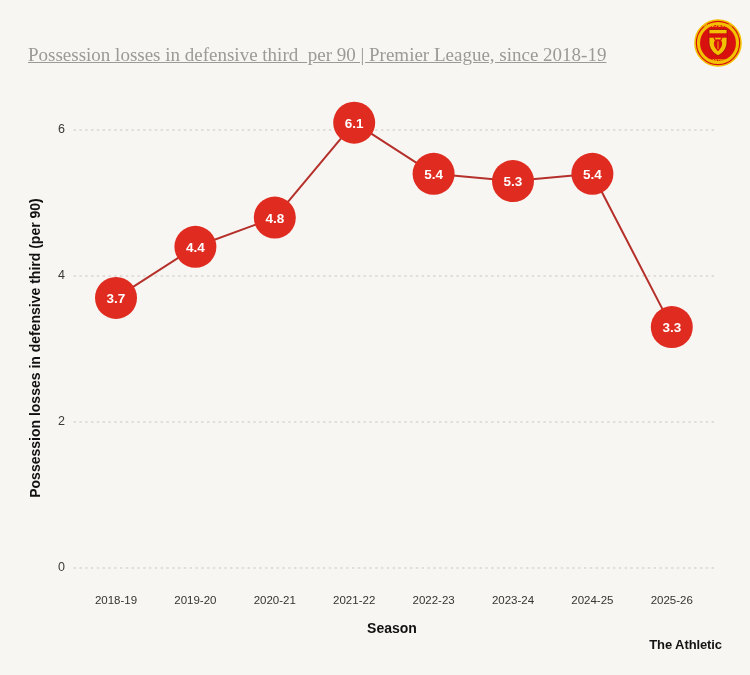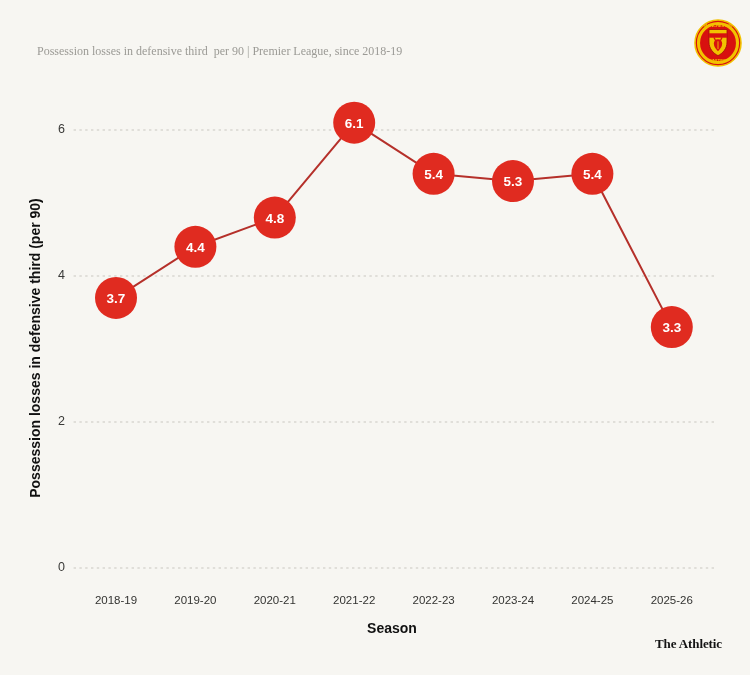--- a/index.html
+++ b/index.html
@@ -30,28 +30,29 @@
     width: 640px;
     font-family: "Liberation Serif", serif;
     font-size: 21.5px;
     font-weight: 700;
     letter-spacing: -0.2px;
     color: #141414;
     white-space: nowrap;
   }
   #chart-subtitle {
     position: absolute;
-    left: 37px;
+    left: 28px;
     top: 44px;
     width: 640px;
     font-family: "Liberation Serif", serif;
-    font-size: 12px;
+    font-size: 19px;
     font-weight: 400;
     color: #9b9a95;
     white-space: pre;
+    text-decoration: underline;
   }
 
   
   #club-crest {
     position: absolute;
     left: 694px;
     top: 19px;
     width: 48px;
     height: 48px;
   }
@@ -112,21 +113,21 @@
     fill: #ffffff;
     text-anchor: middle;
     dominant-baseline: central;
   }
 
   
   #brand-footer {
     position: absolute;
     right: 28px;
     bottom: 23px;
-    font-family: Liberation Serif, serif;
+    font-family: Liberation Sans, sans-serif;
     font-size: 13px;
     font-weight: 700;
     color: #141414;
     letter-spacing: -0.1px;
   }
 </style>
 </head>
 <body>
 
 <div id="header">

